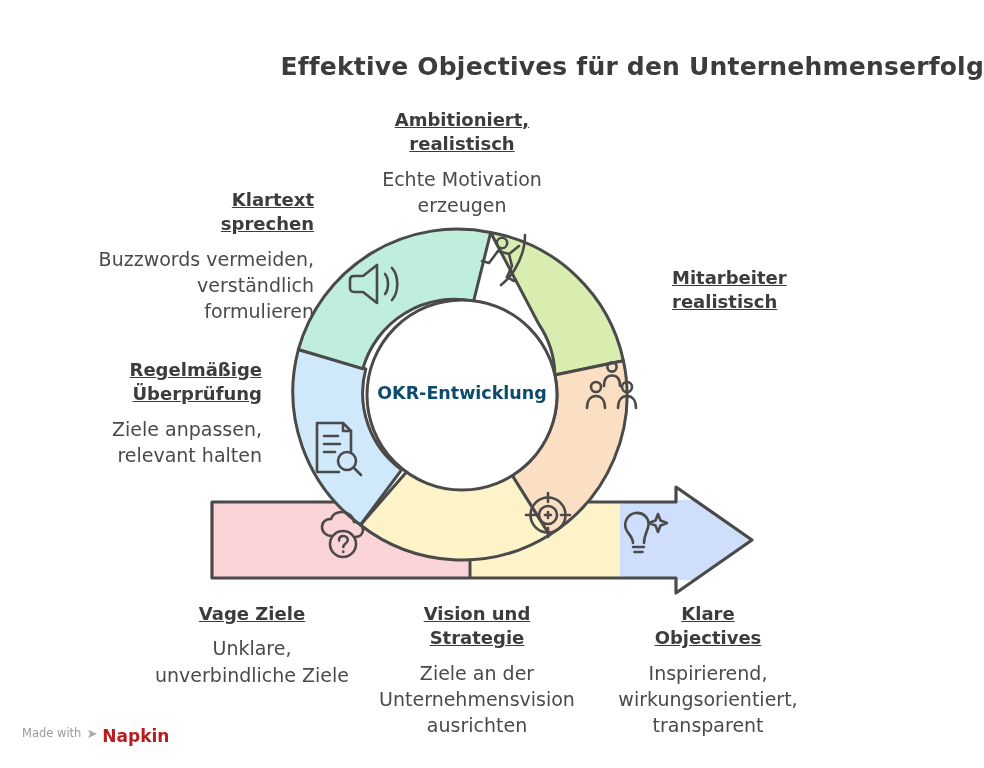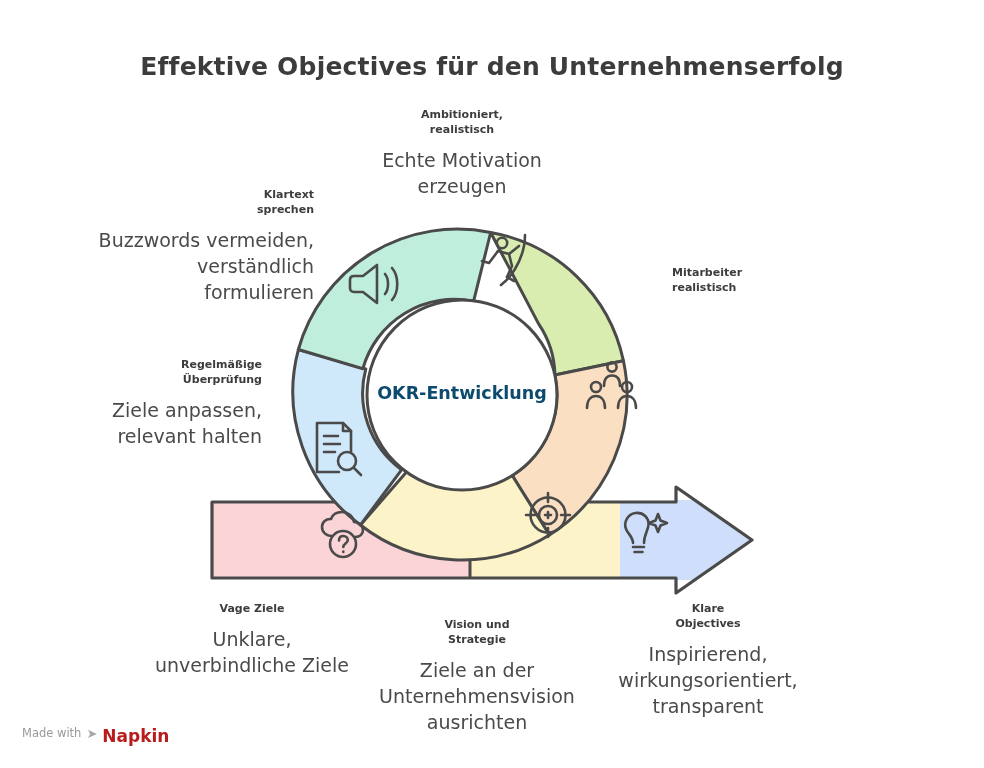--- a/index.html
+++ b/index.html
@@ -18,43 +18,44 @@
   #stage {
     position: relative;
     width: 984px;
     height: 768px;
   }
   .title {
     position: absolute;
     top: 52px;
     left: 0;
     width: 984px;
-    text-align: center;
+    text-align: right;
     font-size: 25px;
     font-weight: bold;
     color: #3c3c3c;
     letter-spacing: 0.2px;
   }
   svg.diagram {
     position: absolute;
     left: 0;
     top: 0;
     width: 984px;
     height: 768px;
   }
   .lbl {
     position: absolute;
     text-align: center;
   }
   .lbl .head {
-    font-size: 11px;
+    font-size: 18px;
     font-weight: bold;
     color: #3c3c3c;
     line-height: 1.35;
     white-space: pre-line;
+    text-decoration: underline;
   }
   .lbl .desc {
     margin-top: 9px;
     font-size: 19px;
     color: #4a4a4a;
     line-height: 1.38;
     white-space: pre-line;
   }
   .lbl.right-al { text-align: right; }
   .lbl.left-al { text-align: left; }
@@ -189,21 +190,21 @@
 realistisch</div>
     <div class="desc">Echte Motivation
 erzeugen</div>
   </div>
 
   <div class="lbl left-al" style="left:672px; top:266px; width:260px;">
     <div class="head">Mitarbeiter
 realistisch</div>
   </div>
 
-  <div class="lbl" style="left:477px; top:618px; width:250px; margin-left:-125px;">
+  <div class="lbl" style="left:477px; top:602px; width:250px; margin-left:-125px;">
     <div class="head">Vision und
 Strategie</div>
     <div class="desc">Ziele an der
 Unternehmensvision
 ausrichten</div>
   </div>
 
   <div class="lbl right-al" style="left:60px; top:188px; width:254px;">
     <div class="head">Klartext
 sprechen</div>

